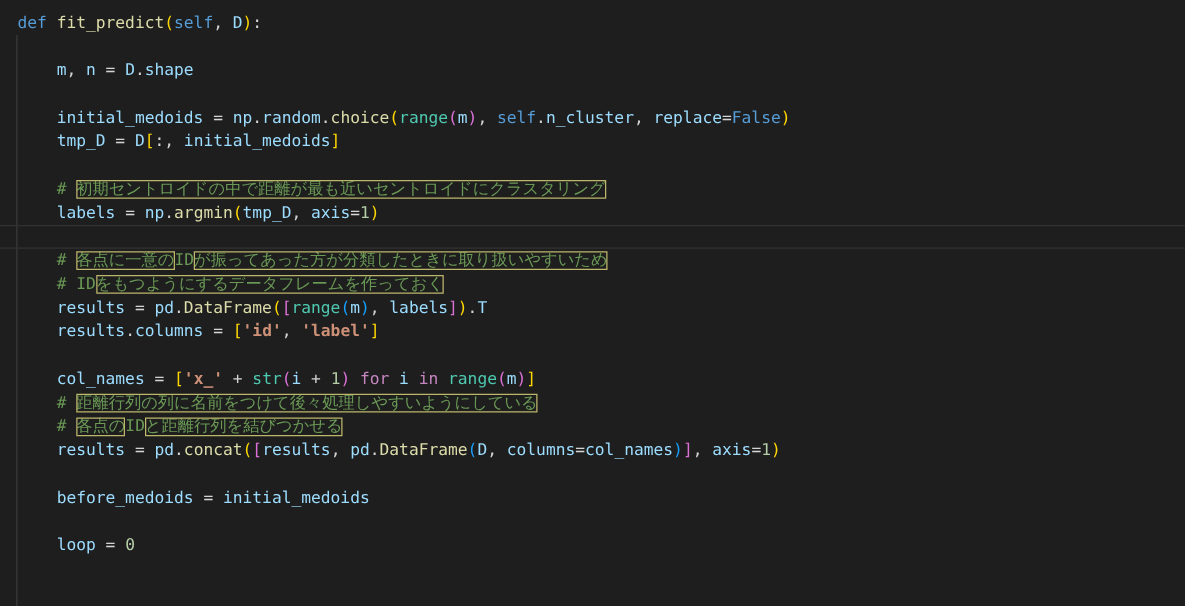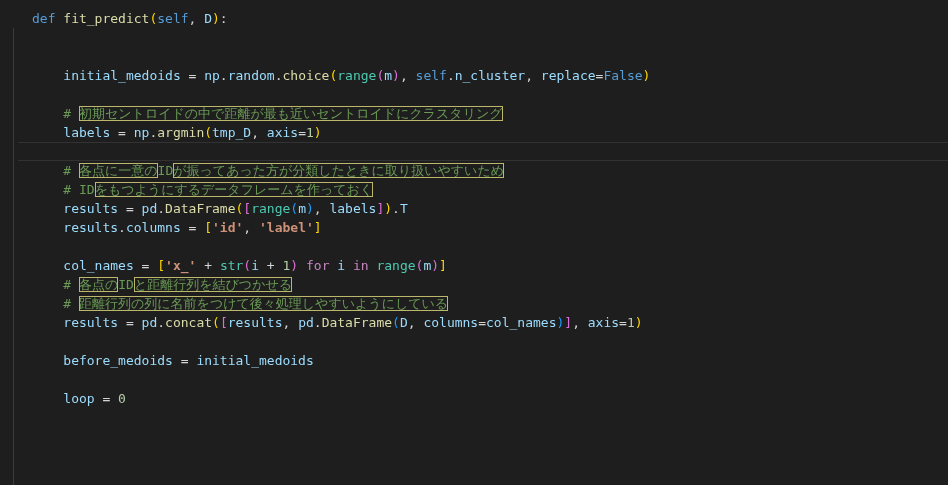--- a/index.html
+++ b/index.html
@@ -10,21 +10,21 @@
     background: var(--bg, #1e1e1e);
     overflow: hidden;
     font-family: "DejaVu Sans Mono", "Liberation Mono", monospace;
     font-size: 13px;
     line-height: 19px;
     color: var(--tok-o, #d4d4d4);
     padding-top: 9px;
     box-sizing: border-box;
     cursor: text;
   }
-  .lines { position: relative; z-index: 2; padding-left: 18px; }
+  .lines { position: relative; z-index: 2; }
   .line {
     height: 19px;
     box-sizing: border-box;
     padding-left: 14px;
     white-space: pre;
   }
   .line.current {
     border-top: 1px solid var(--cur, #323232);
     border-bottom: 1px solid var(--cur, #323232);
   }
@@ -57,33 +57,35 @@
   }
 </style>
 </head>
 <body>
 
 <div class="editor">
   <div class="indent-guide"></div>
   <div class="lines">
       <div class="line"><span class="tok-k">def </span><span class="tok-f">fit_predict</span><span class="tok-b1">(</span><span class="tok-k">self</span><span class="tok-o">, </span><span class="tok-v">D</span><span class="tok-b1">)</span><span class="tok-o">:</span></div>
       <div class="line"></div>
+      <div class="line"><span class="tok-o">    </span><span class="tok-v">m</span><span class="tok-o">, </span><span class="tok-v">n</span><span class="tok-o"> = </span><span class="tok-v">D</span><span class="tok-o">.</span><span class="tok-v">shape</span></div>
       <div class="line"></div>
       <div class="line"><span class="tok-o">    </span><span class="tok-v">initial_medoids</span><span class="tok-o"> = </span><span class="tok-v">np</span><span class="tok-o">.</span><span class="tok-v">random</span><span class="tok-o">.</span><span class="tok-f">choice</span><span class="tok-b1">(</span><span class="tok-t">range</span><span class="tok-b2">(</span><span class="tok-v">m</span><span class="tok-b2">)</span><span class="tok-o">, </span><span class="tok-k">self</span><span class="tok-o">.</span><span class="tok-v">n_cluster</span><span class="tok-o">, </span><span class="tok-v">replace</span><span class="tok-o">=</span><span class="tok-k">False</span><span class="tok-b1">)</span></div>
+      <div class="line"><span class="tok-o">    </span><span class="tok-v">tmp_D</span><span class="tok-o"> = </span><span class="tok-v">D</span><span class="tok-b1">[</span><span class="tok-o">:, </span><span class="tok-v">initial_medoids</span><span class="tok-b1">]</span></div>
       <div class="line"></div>
       <div class="line"><span class="tok-o">    </span><span class="tok-c"># </span><span class="tok-cb">初期セントロイドの中で距離が最も近いセントロイドにクラスタリング</span></div>
       <div class="line"><span class="tok-o">    </span><span class="tok-v">labels</span><span class="tok-o"> = </span><span class="tok-v">np</span><span class="tok-o">.</span><span class="tok-f">argmin</span><span class="tok-b1">(</span><span class="tok-v">tmp_D</span><span class="tok-o">, </span><span class="tok-v">axis</span><span class="tok-o">=</span><span class="tok-n">1</span><span class="tok-b1">)</span></div>
       <div class="line current"></div>
       <div class="line"><span class="tok-o">    </span><span class="tok-c"># </span><span class="tok-cb">各点に一意の</span><span class="tok-c">ID</span><span class="tok-cb">が振ってあった方が分類したときに取り扱いやすいため</span></div>
       <div class="line"><span class="tok-o">    </span><span class="tok-c"># ID</span><span class="tok-cb">をもつようにするデータフレームを作っておく</span></div>
       <div class="line"><span class="tok-o">    </span><span class="tok-v">results</span><span class="tok-o"> = </span><span class="tok-v">pd</span><span class="tok-o">.</span><span class="tok-f">DataFrame</span><span class="tok-b1">(</span><span class="tok-b2">[</span><span class="tok-t">range</span><span class="tok-b3">(</span><span class="tok-v">m</span><span class="tok-b3">)</span><span class="tok-o">, </span><span class="tok-v">labels</span><span class="tok-b2">]</span><span class="tok-b1">)</span><span class="tok-o">.</span><span class="tok-v">T</span></div>
       <div class="line"><span class="tok-o">    </span><span class="tok-v">results</span><span class="tok-o">.</span><span class="tok-v">columns</span><span class="tok-o"> = </span><span class="tok-b1">[</span><span class="tok-s">'id'</span><span class="tok-o">, </span><span class="tok-s">'label'</span><span class="tok-b1">]</span></div>
       <div class="line"></div>
       <div class="line"><span class="tok-o">    </span><span class="tok-v">col_names</span><span class="tok-o"> = </span><span class="tok-b1">[</span><span class="tok-s">'x_'</span><span class="tok-o"> + </span><span class="tok-t">str</span><span class="tok-b2">(</span><span class="tok-v">i</span><span class="tok-o"> + </span><span class="tok-n">1</span><span class="tok-b2">)</span><span class="tok-kc"> for </span><span class="tok-v">i</span><span class="tok-kc"> in </span><span class="tok-t">range</span><span class="tok-b2">(</span><span class="tok-v">m</span><span class="tok-b2">)</span><span class="tok-b1">]</span></div>
+      <div class="line"><span class="tok-o">    </span><span class="tok-c"># </span><span class="tok-cb">距離行列の列に名前をつけて後々処理しやすいようにしている</span></div>
       <div class="line"><span class="tok-o">    </span><span class="tok-c"># </span><span class="tok-cb">各点の</span><span class="tok-c">ID</span><span class="tok-cb">と距離行列を結びつかせる</span></div>
-      <div class="line"><span class="tok-o">    </span><span class="tok-c"># </span><span class="tok-cb">距離行列の列に名前をつけて後々処理しやすいようにしている</span></div>
       <div class="line"><span class="tok-o">    </span><span class="tok-v">results</span><span class="tok-o"> = </span><span class="tok-v">pd</span><span class="tok-o">.</span><span class="tok-f">concat</span><span class="tok-b1">(</span><span class="tok-b2">[</span><span class="tok-v">results</span><span class="tok-o">, </span><span class="tok-v">pd</span><span class="tok-o">.</span><span class="tok-f">DataFrame</span><span class="tok-b3">(</span><span class="tok-v">D</span><span class="tok-o">, </span><span class="tok-v">columns</span><span class="tok-o">=</span><span class="tok-v">col_names</span><span class="tok-b3">)</span><span class="tok-b2">]</span><span class="tok-o">, </span><span class="tok-v">axis</span><span class="tok-o">=</span><span class="tok-n">1</span><span class="tok-b1">)</span></div>
       <div class="line"></div>
       <div class="line"><span class="tok-o">    </span><span class="tok-v">before_medoids</span><span class="tok-o"> = </span><span class="tok-v">initial_medoids</span></div>
       <div class="line"></div>
       <div class="line"><span class="tok-o">    </span><span class="tok-v">loop</span><span class="tok-o"> = </span><span class="tok-n">0</span></div>
     </div>
 </div>
 
 </body></html>

